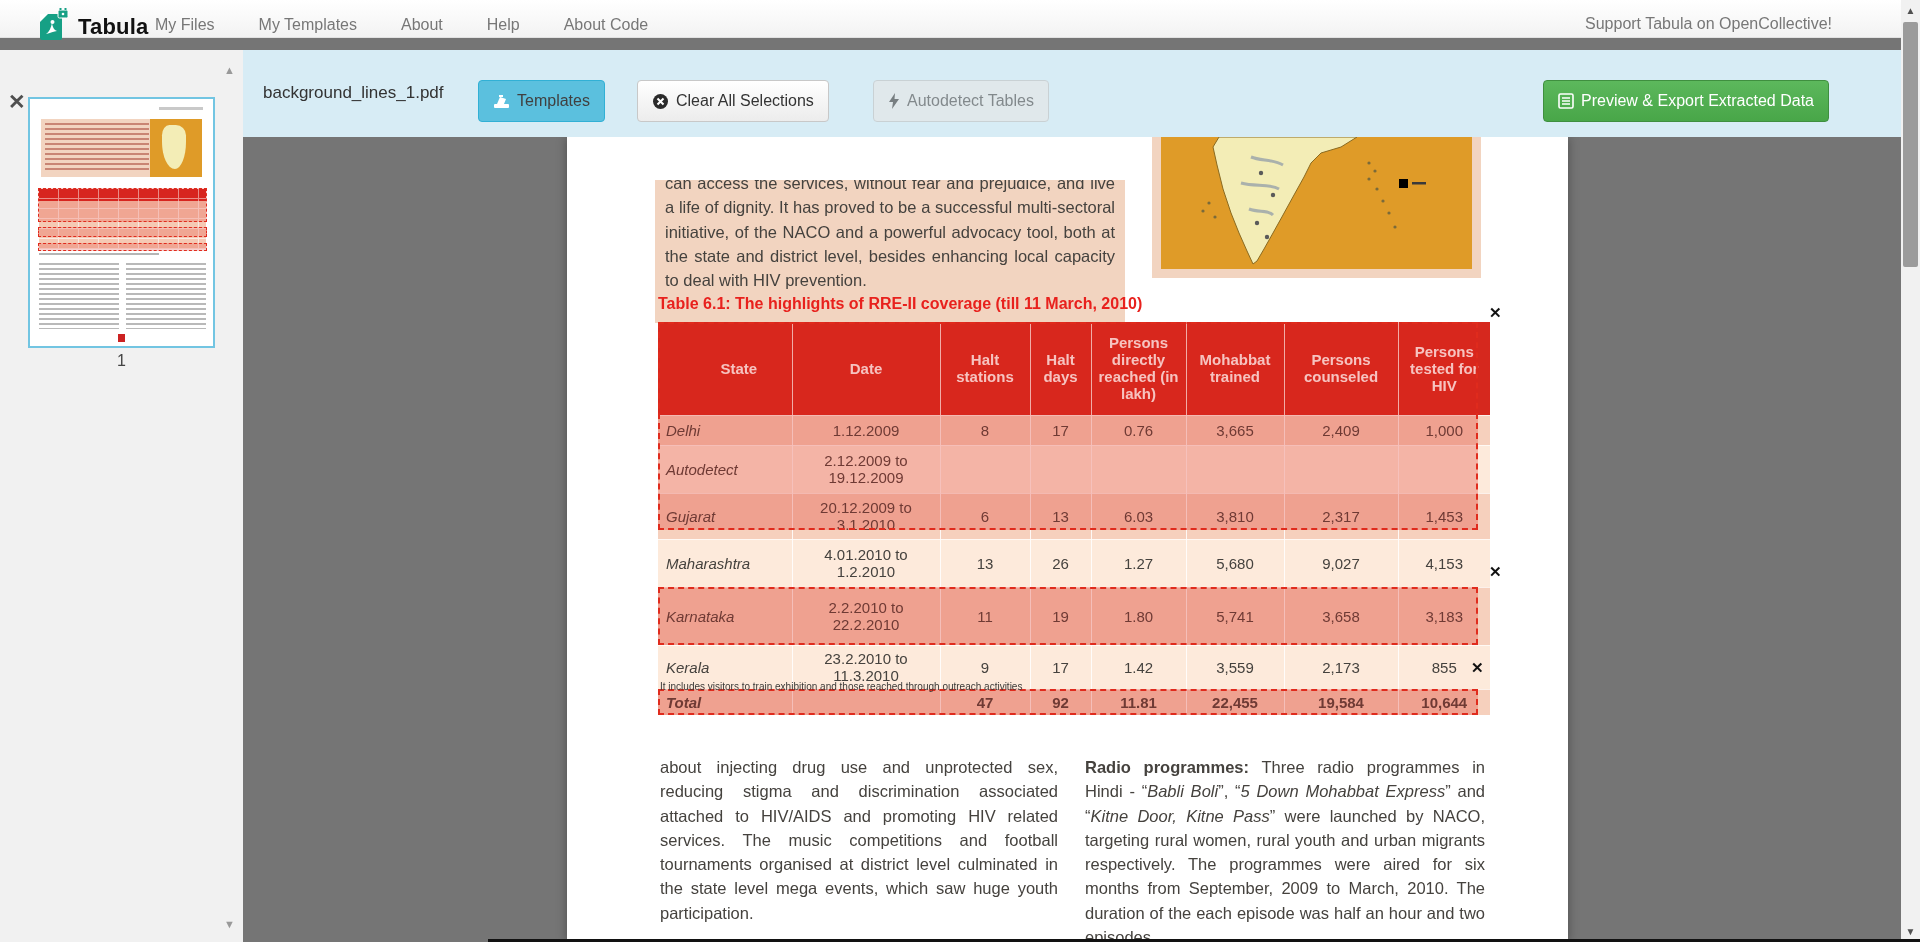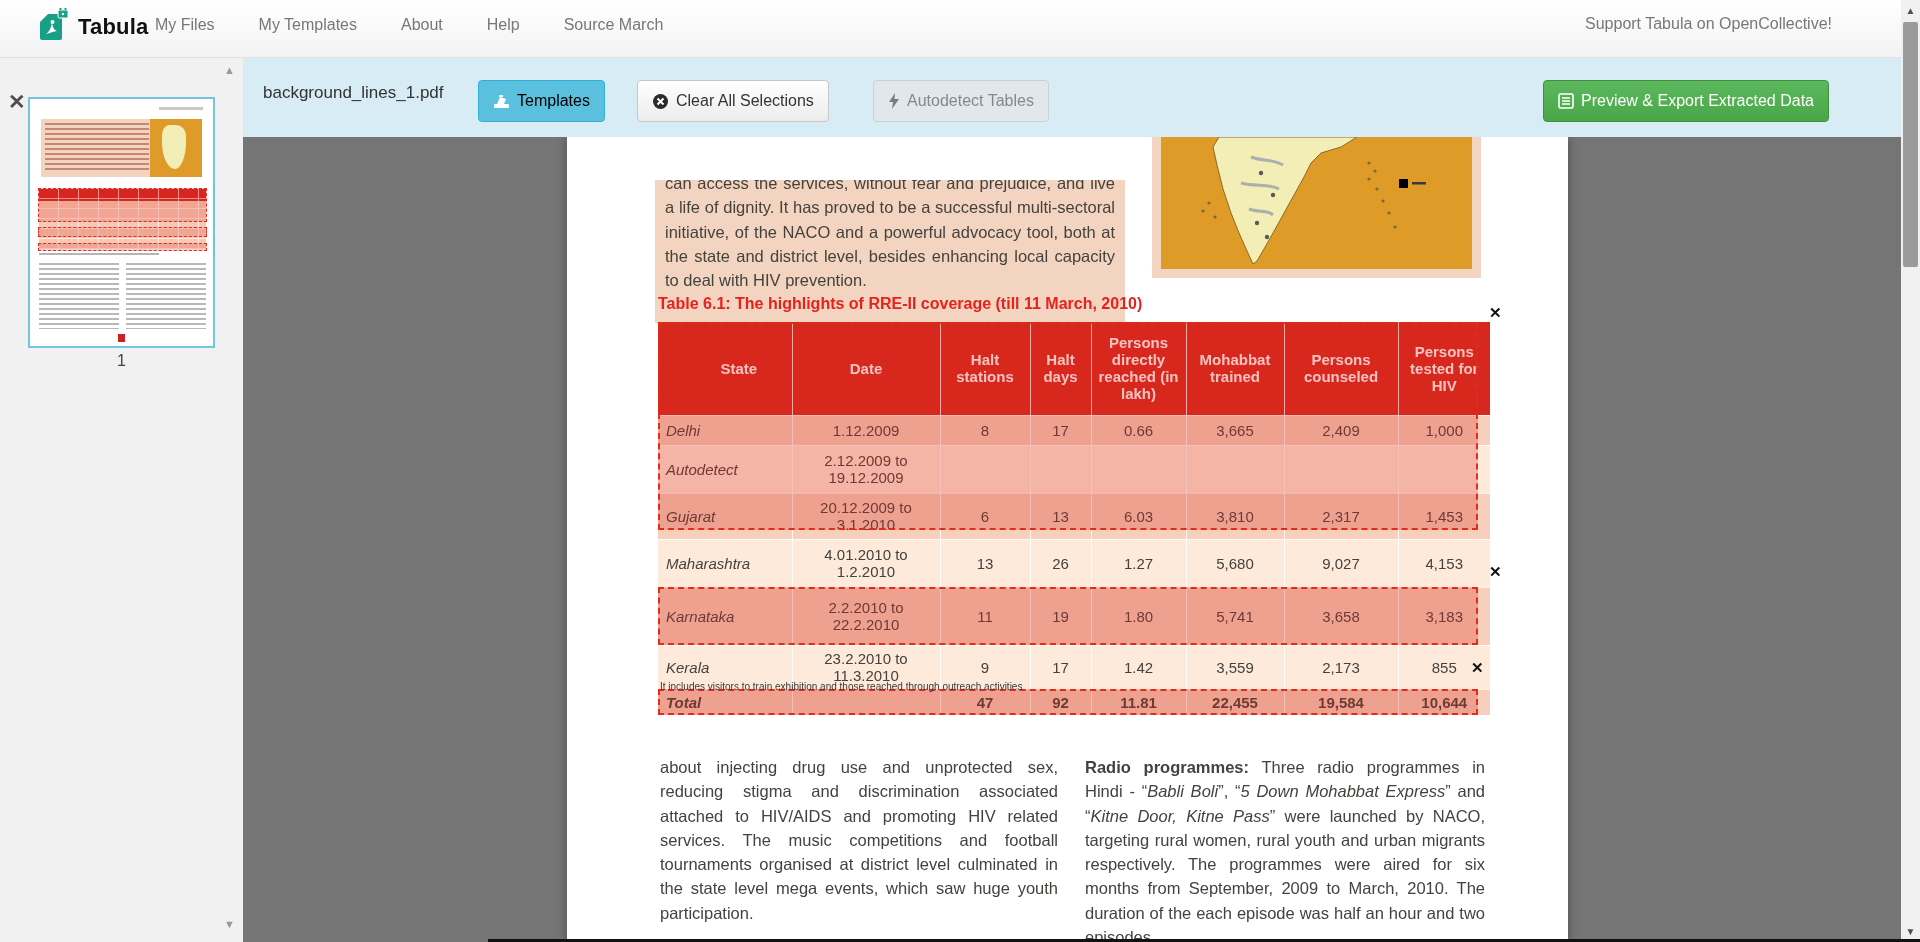--- a/index.html
+++ b/index.html
@@ -1,21 +1,21 @@
 <!DOCTYPE html>
 <html><head>
 <meta charset="utf-8">
 <style>
   * { margin:0; padding:0; box-sizing:border-box; }
   html,body { width:1920px; height:942px; }
   body { font-family:"Liberation Sans", sans-serif; }
   .app { position:relative; width:1920px; height:942px; overflow:hidden; background:#757575; }
 
   
-  .navbar { position:absolute; left:0; top:0; width:1920px; height:58px;
+  .navbar { position:absolute; left:0; top:0; width:1920px; height:38px;
             background:linear-gradient(#ffffff,#f3f3f3); border-bottom:1px solid #e2e2e2; z-index:30; }
   .brand { position:absolute; left:38px; top:8px; display:flex; align-items:center; gap:8px; }
   .brand-title { font-size:22px; font-weight:bold; color:#111; letter-spacing:0.2px; }
   .nav-links { position:absolute; left:155px; top:0; height:50px; display:flex; align-items:center; gap:44px; }
   .nav-link { color:#777; font-size:16px; cursor:pointer; white-space:nowrap; }
   .support-link { position:absolute; right:88px; top:15px; color:#777; font-size:16px; cursor:pointer; }
 
   
   .sidebar { position:absolute; left:0; top:50px; width:243px; height:892px; background:#f1f1f1; z-index:20; }
   .thumb-delete { position:absolute; left:8px; top:40px; font-size:21px; font-weight:bold; color:#4f4f4f; cursor:pointer; }
@@ -47,21 +47,21 @@
             font-size:16px; color:#444; }
   .sb-arrow { position:absolute; font-size:11px; color:#999; cursor:pointer; }
   .sb-arrow-up { left:224px; top:14px; }
   .sb-arrow-down { left:224px; top:868px; }
 
   
   .toolbar { position:absolute; left:243px; top:50px; width:1658px; height:87px; background:#d7ecf5; z-index:25; }
   .filename { position:absolute; left:20px; top:33px; font-size:17px; color:#333; }
   .btn { position:absolute; top:30px; height:42px; display:flex; align-items:center; gap:7px;
          padding:0 14px; font-size:16px; border-radius:4px; cursor:pointer; white-space:nowrap; }
-  .btn-templates { left:235px; background:#5bc0de; border:1px solid #31b0d5; color:#000000; }
+  .btn-templates { left:235px; background:#5bc0de; border:1px solid #31b0d5; color:#404040; }
   .btn-clear { left:394px; background:linear-gradient(#ffffff,#ececec); border:1px solid #c8c8c8; color:#333; }
   .btn-autodetect { left:630px; background:#e6e6e6; border:1px solid #c3c3c3; color:#555; opacity:.65; cursor:default; }
   .btn-export { left:1300px; background:linear-gradient(#5cb85c,#48a648); border:1px solid #3f8f3f; color:#fff; }
   .btn svg { display:block; }
 
   
   .viewer { position:absolute; left:243px; top:137px; width:1658px; height:805px; background:#757575; overflow:hidden; }
   .page { position:absolute; left:324px; top:0; width:1001px; height:805px; background:#ffffff;
           box-shadow:0 0 10px rgba(0,0,0,0.35); overflow:hidden; }
 
@@ -128,21 +128,21 @@
           </g>
         </svg>
       </span>
       <span class="brand-title">Tabula</span>
     </div>
     <div class="nav-links">
       <span class="nav-link">My Files</span>
       <span class="nav-link">My Templates</span>
       <span class="nav-link">About</span>
       <span class="nav-link">Help</span>
-      <span class="nav-link">Source March</span>
+      <span class="nav-link">About Code</span>
     </div>
     <span class="support-link">Support Tabula on OpenCollective!</span>
   </div>
 
   <div class="sidebar">
     <span class="thumb-delete">✕</span>
 
     <div class="thumb">
       <div class="t-head-line"></div>
       <div class="t-para">
@@ -274,21 +274,21 @@
             <th>Persons counseled</th>
             <th>Persons tested for HIV</th>
           </tr>
         </thead>
         <tbody>
           <tr class="shade-dark row-h30">
             <td class="cell-state">Delhi</td>
             <td>1.12.2009</td>
             <td>8</td>
             <td>17</td>
-            <td>0.66</td>
+            <td>0.76</td>
             <td>3,665</td>
             <td>2,409</td>
             <td>1,000</td>
           </tr>
           <tr class="shade-light row-h48">
             <td class="cell-state">Autodetect</td>
             <td>2.12.2009 to 19.12.2009</td>
             <td></td>
             <td></td>
             <td></td>

